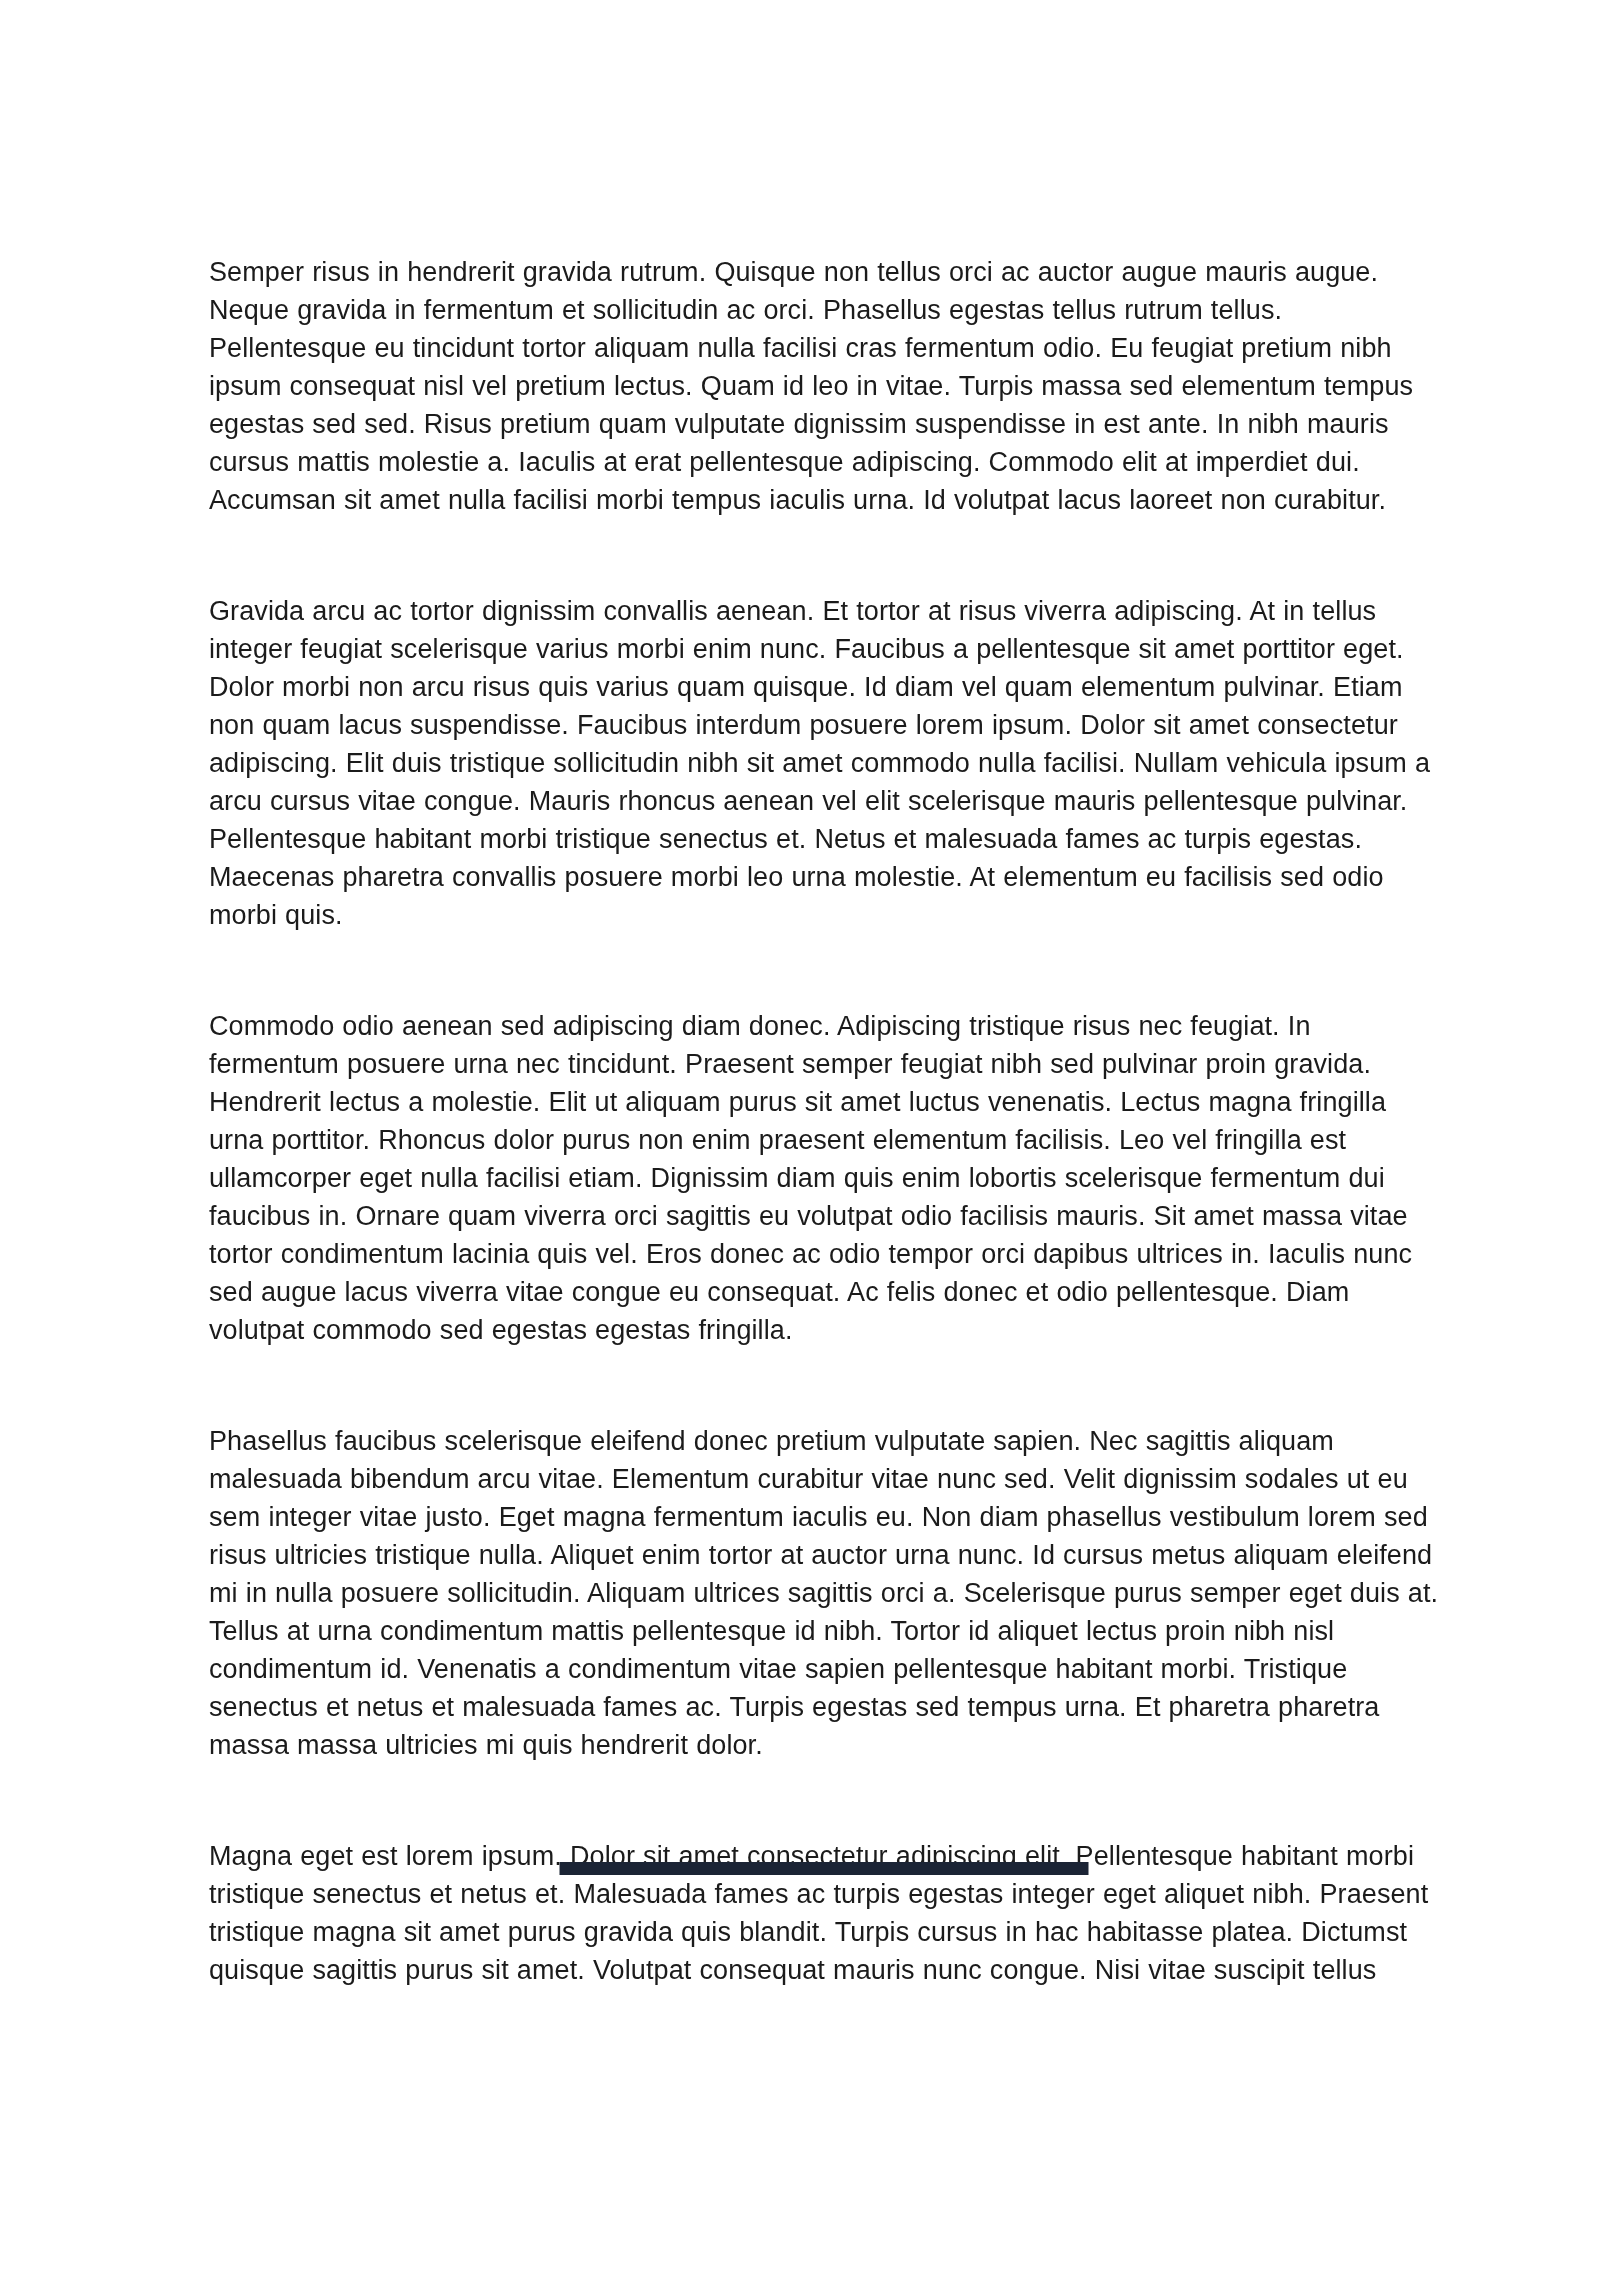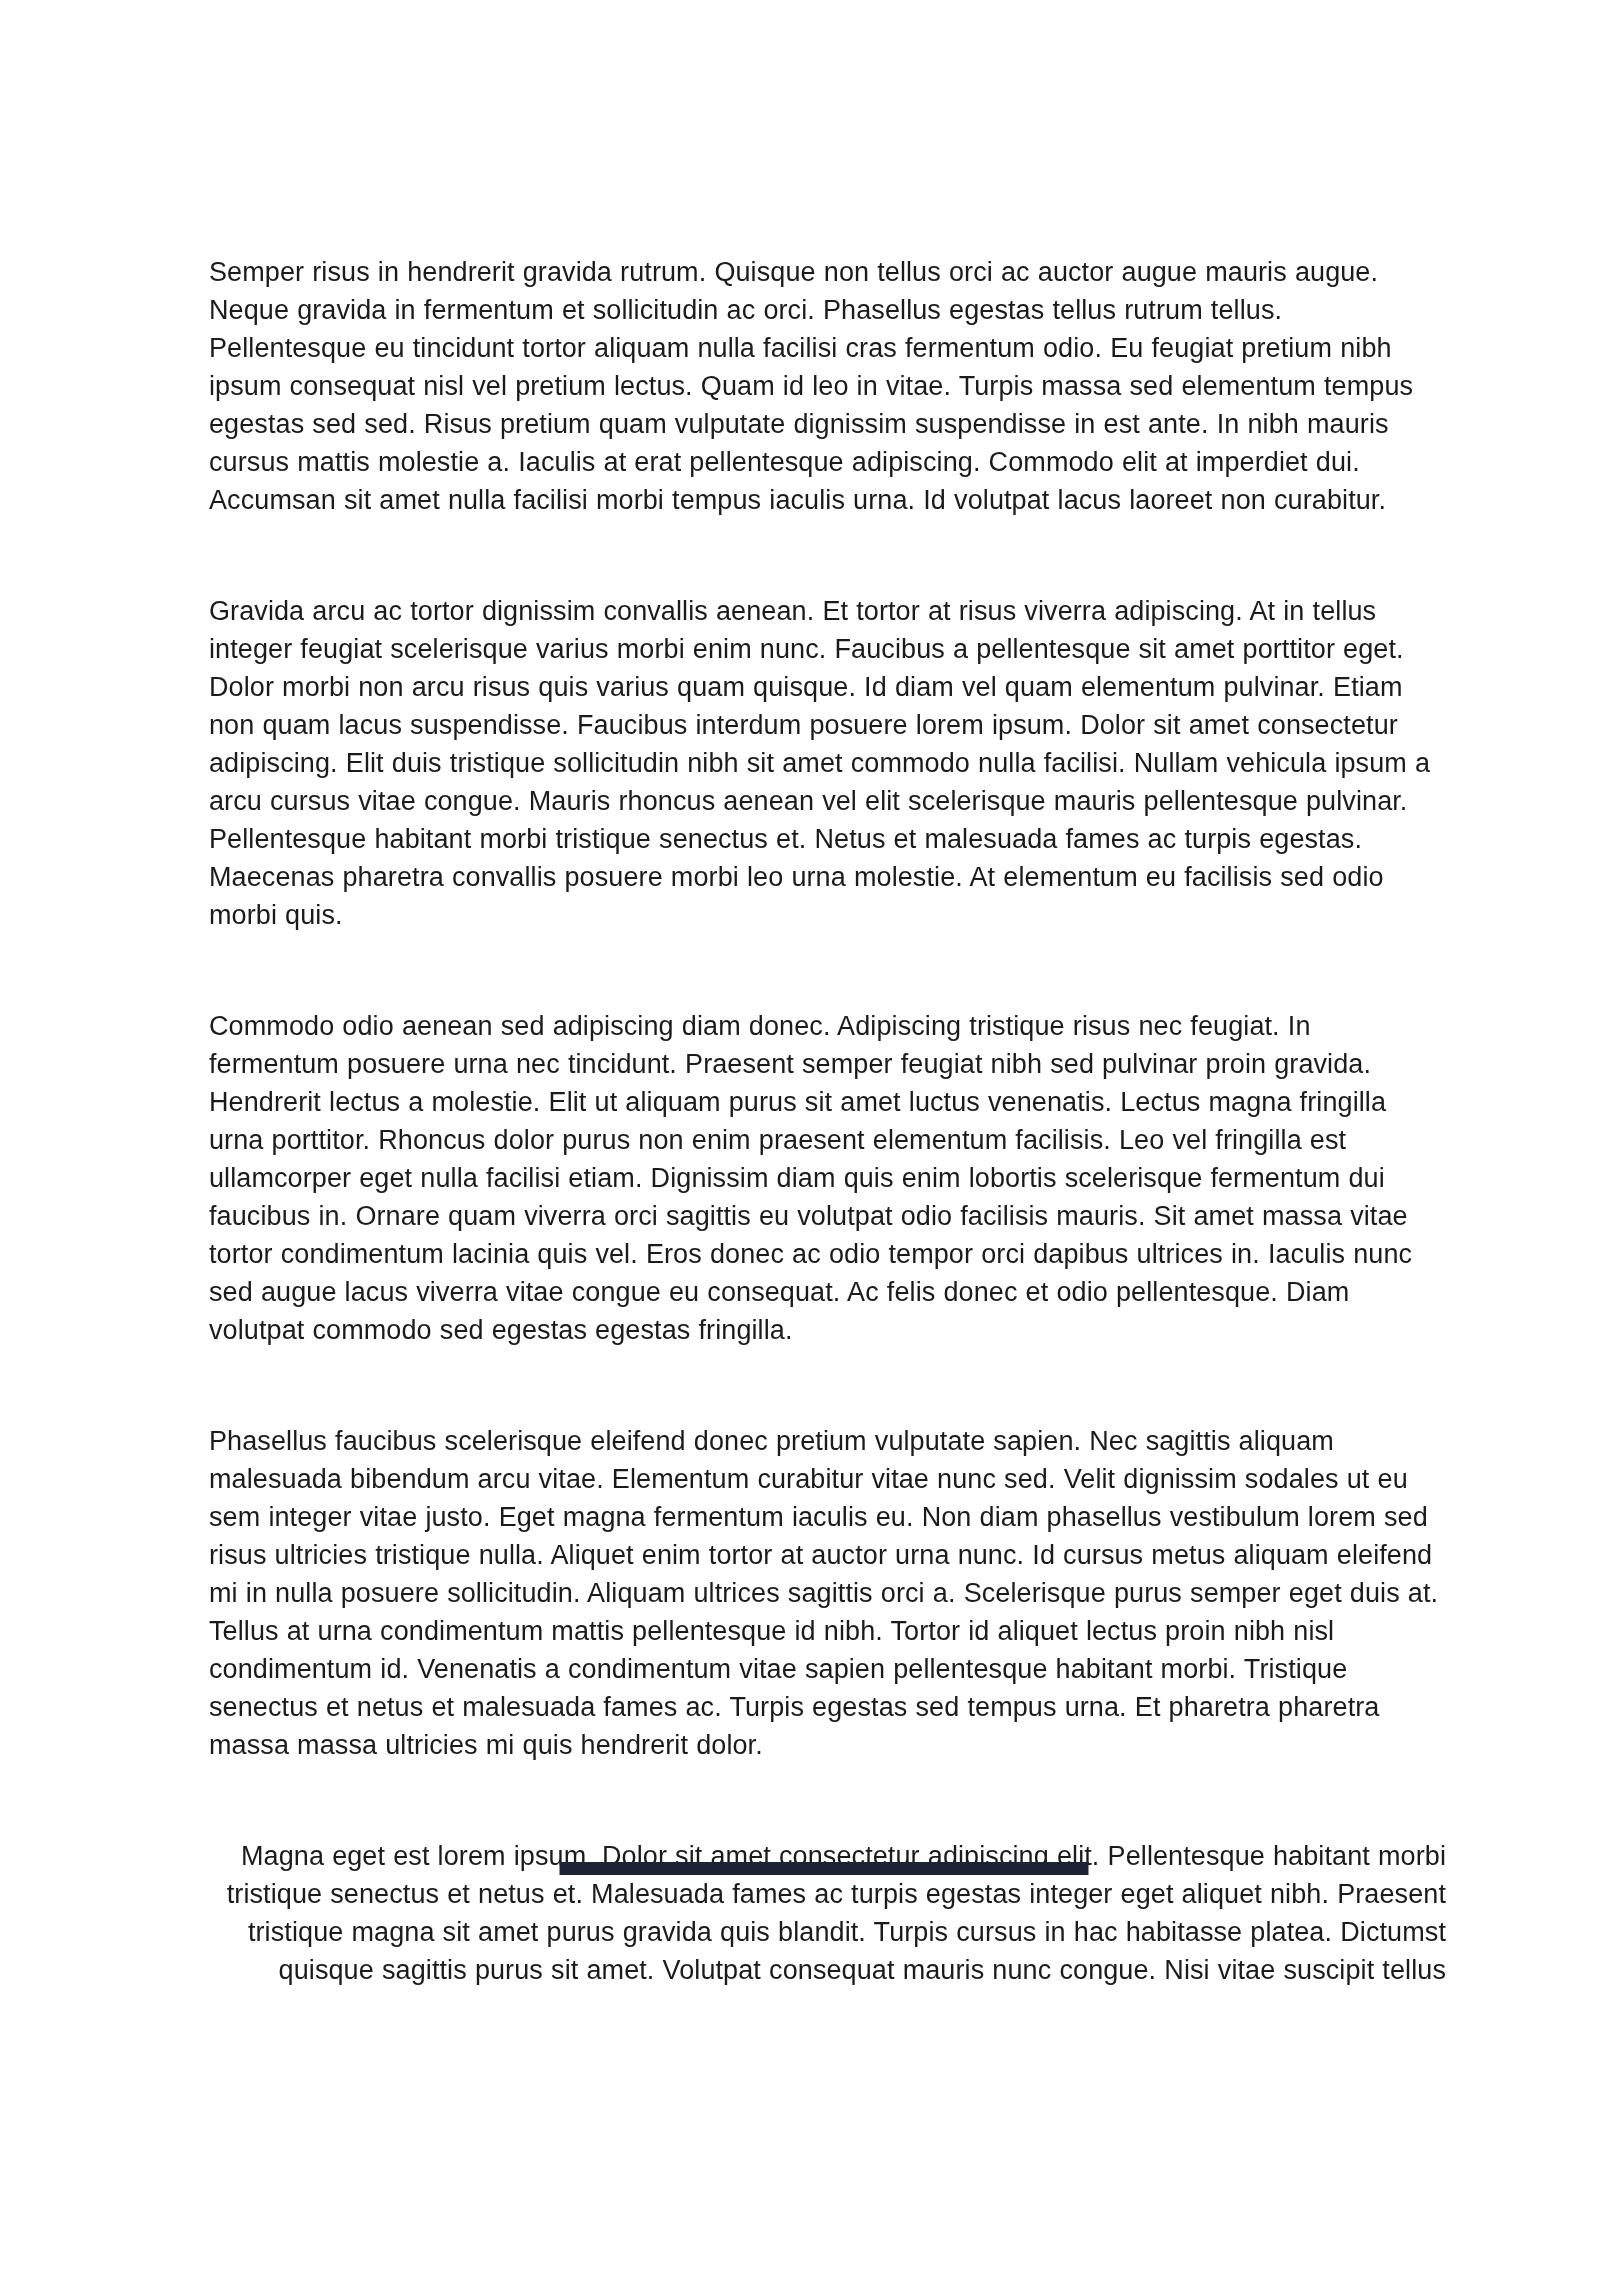--- a/index.html
+++ b/index.html
@@ -32,21 +32,20 @@
     margin: 0 0 73px 0;
     font-size: 27px;
     line-height: 38px;
     color: #1b1b1b;
     text-align: left;
     letter-spacing: 0.1px;
     word-spacing: 0.5px;
   }
   .text-block p:last-child {
     margin-bottom: 0;
-    text-align: right;
   }
   .partial-dark-bar {
     position: absolute;
     bottom: 0;
     left: 50%;
     transform: translateX(-50%);
     width: 529px;
     height: 12.7px;
     background: #1b2435; 
   }

